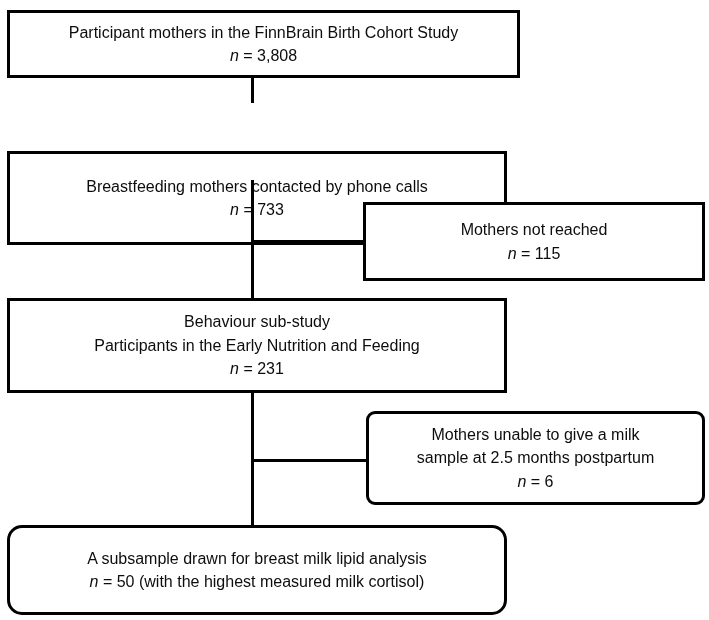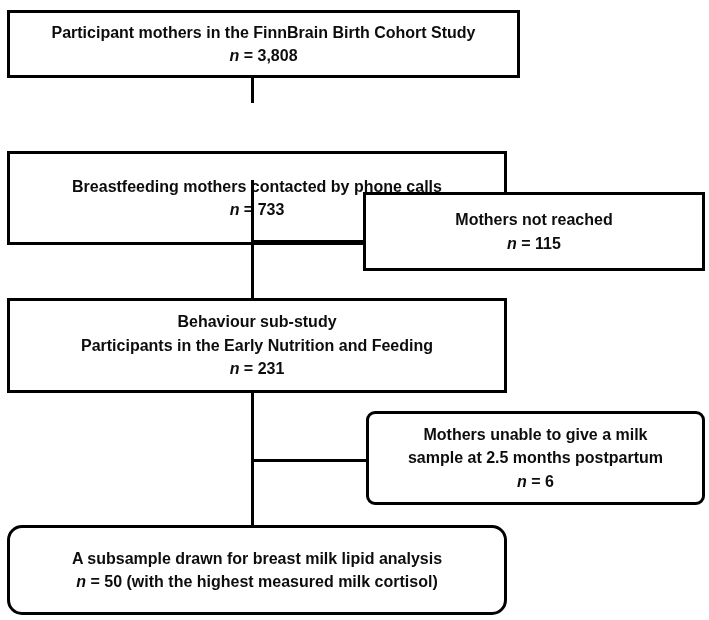--- a/index.html
+++ b/index.html
@@ -20,34 +20,34 @@
     box-sizing: border-box;
     border: 3px solid #000000;
     background: #ffffff;
     display: flex;
     flex-direction: column;
     justify-content: center;
     align-items: center;
     text-align: center;
     color: #0d0d0d;
     font-size: 16px;
-    font-weight: 700;
+    font-weight: 400;
     line-height: 23.5px;
     padding: 2px 6px;
   }
   .box .line { display: block; white-space: nowrap; }
   .it { font-style: italic; }
   .connector {
     position: absolute;
     background: #000000;
   }
   
   #box-cohort   { left: 7px;   top: 10px;  width: 513px; height: 68px; }
   #box-contact  { left: 7px;   top: 103px; width: 500px; height: 94px; margin-top: 48px; }
-  #box-notreach { left: 363px; top: 192px; width: 342px; height: 79px; }
+  #box-notreach { left: 363px; top: 202px; width: 342px; height: 79px; }
   #box-substudy { left: 7px;   top: 298px; width: 500px; height: 95px; }
   #box-nosample { left: 366px; top: 411px; width: 339px; height: 94px; border-radius: 9px; }
   #box-subsample{ left: 7px;   top: 525px; width: 500px; height: 90px; border-radius: 15px; }
   
   #conn-v1 { left: 251px; top: 78px;  width: 3px;   height: 25px; }
   #conn-v2 { left: 251px; top: 180px; width: 3px;   height: 118px; }
   #conn-h1 { left: 254px; top: 240px; width: 109px; height: 3px; }
   #conn-v3 { left: 251px; top: 393px; width: 3px;   height: 132px; }
   #conn-h2 { left: 254px; top: 459px; width: 113px; height: 3px; }
 </style>

